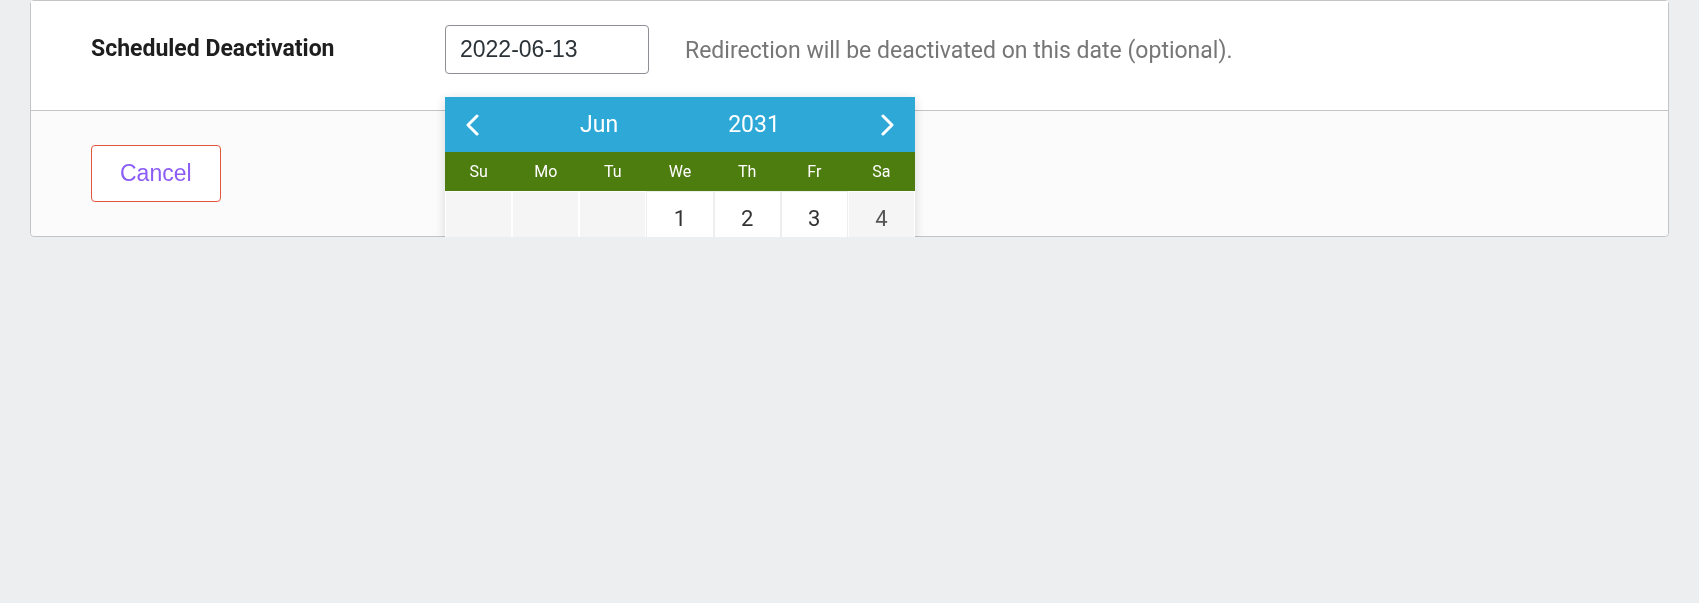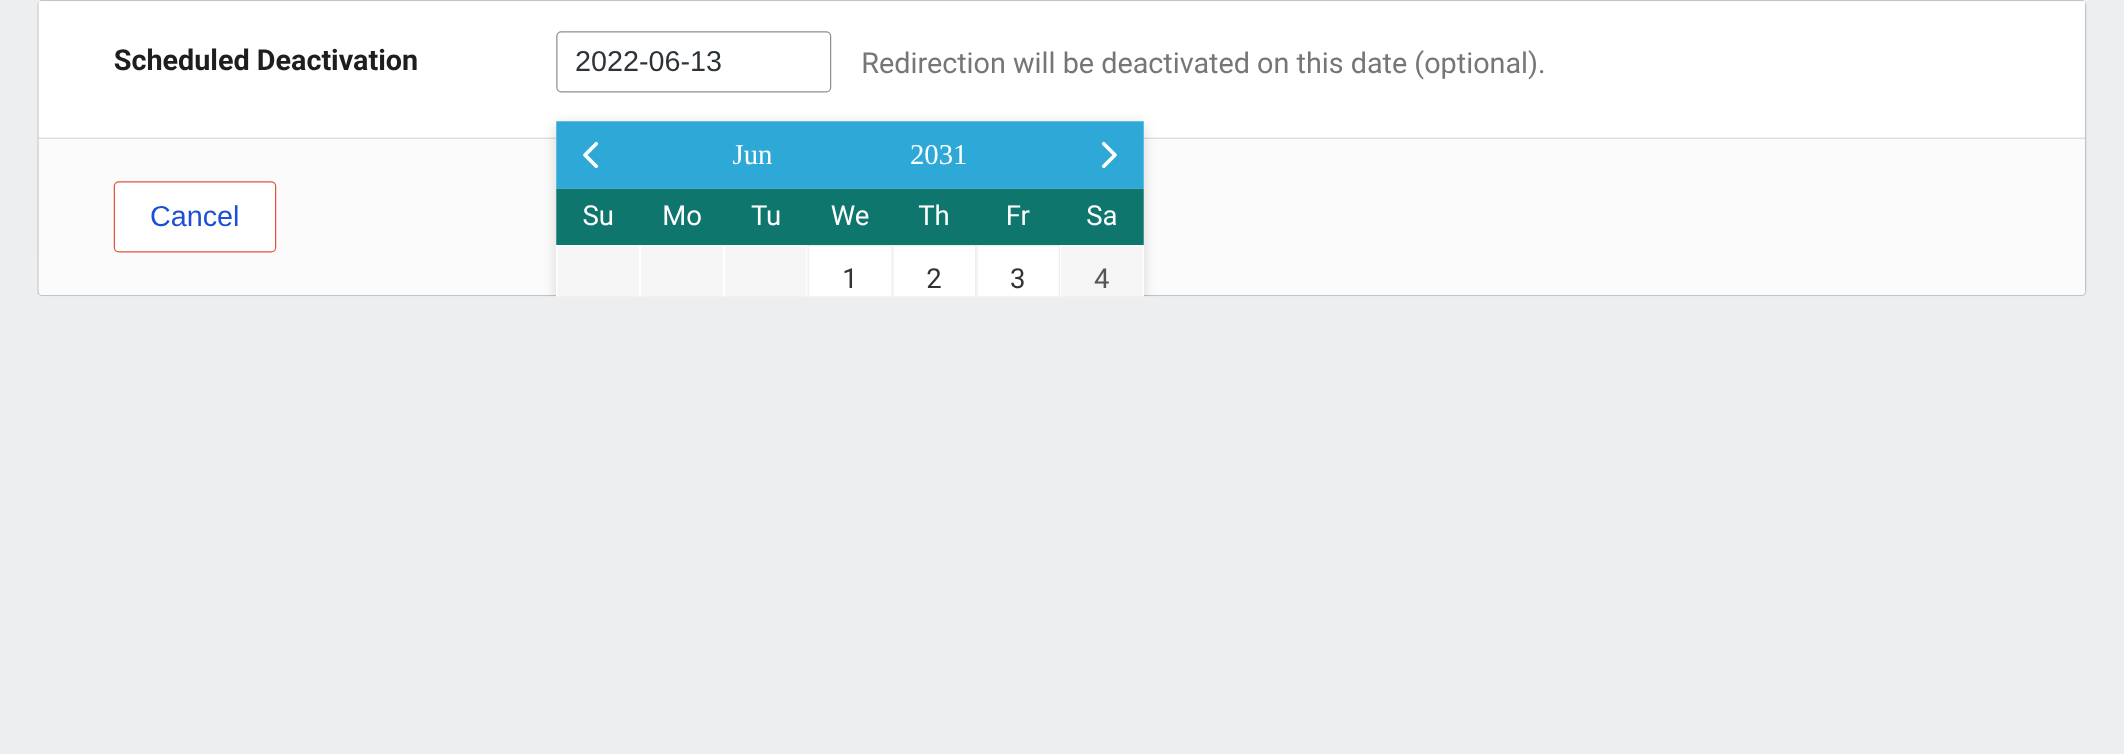--- a/index.html
+++ b/index.html
@@ -32,26 +32,27 @@
     .date-input-wrap {
       position: relative;
     }
     .date-input {
       font-size: 23px;
       padding: 10px 14px;
       border: 1px solid #8c8f94;
       border-radius: 4px;
       background: #fff;
       color: #2c3338;
-      width: 220px;
+      width: 204px;
     }
     .hint {
       font-size: 23px;
       color: #767676;
       padding-top: 12px;
+      margin-left: 12px;
     }
     .footer {
       display: flex;
       justify-content: space-between;
       align-items: center;
       padding: 34px 60px;
       border-top: 1px solid #c3c4c7;
       background: #fbfbfb;
       border-radius: 0 0 4px 4px;
     }
@@ -59,21 +60,21 @@
       font-size: 23px;
       padding: 14px 28px;
       border-radius: 4px;
       cursor: pointer;
       border: 1px solid transparent;
       font-weight: 400;
     }
     .btn-cancel {
       background: #fff;
       border-color: #e2563b;
-      color: #1d4ed8;
+      color: #8b5cf6;
     }
     .btn-primary {
       background: #3498db;
       color: #fff;
       border-color: #3498db;
     }
     
     .datepicker {
       position: absolute;
       top: 72px;
@@ -94,29 +95,28 @@
       font-weight: 400;
     }
     .dp-nav {
       cursor: pointer;
       display: flex;
       align-items: center;
     }
     .dp-title {
       display: flex;
       gap: 110px;
-      font-family: Liberation Serif, serif;
     }
     .dp-dow {
-      background: #0f766e;
+      background: #4d7c0f;
       color: #fff;
       display: grid;
       grid-template-columns: repeat(7, 1fr);
       text-align: center;
-      font-size: 22px;
+      font-size: 16px;
       padding: 10px 0;
     }
     .dp-grid {
       display: grid;
       grid-template-columns: repeat(7, 1fr);
     }
     .dp-cell {
       height: 55px;
       display: flex;
       align-items: center;

